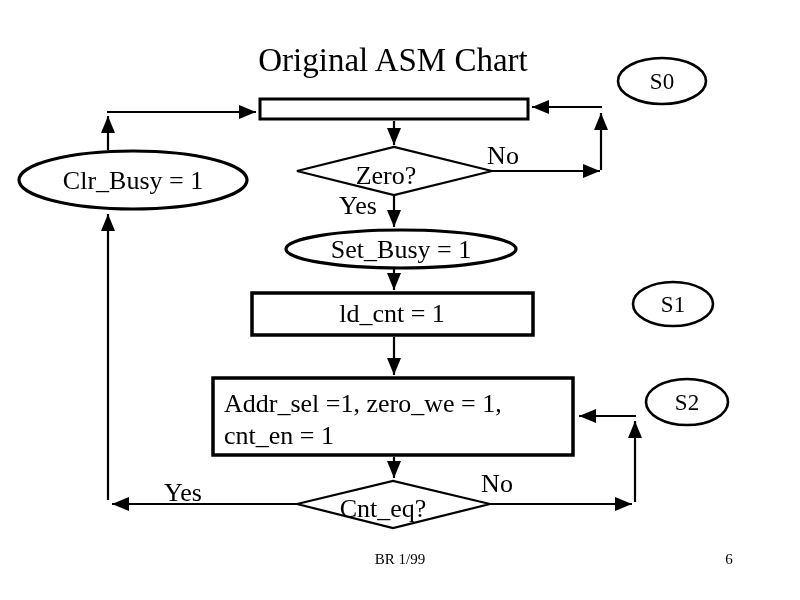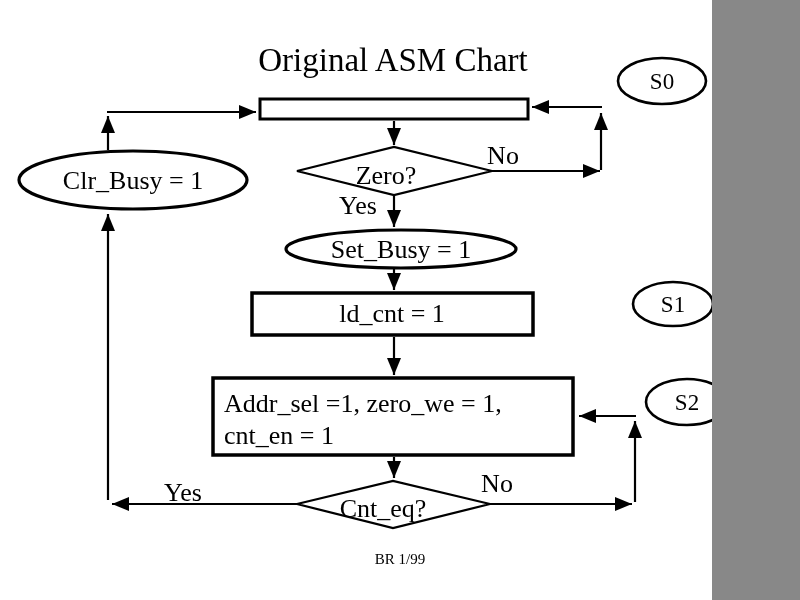--- a/index.html
+++ b/index.html
@@ -1,19 +1,19 @@
 <!DOCTYPE html>
 <html><head>
 <meta charset="utf-8">
 <style>
   html, body { margin: 0; padding: 0; }
   body { background: #888; }
   .slide {
     position: relative;
-    width: 712px;
+    width: 800px;
     height: 600px;
     background: #ffffff;
     overflow: hidden;
     font-family: "Liberation Serif", "DejaVu Serif", serif;
   }
   svg { display: block; }
   .node-shape { fill: #ffffff; stroke: #000000; }
   .connector  { fill: none; stroke: #000000; stroke-width: 2.2; }
   text { fill: #000000; }
   .title-text   { font-size: 33px; }

